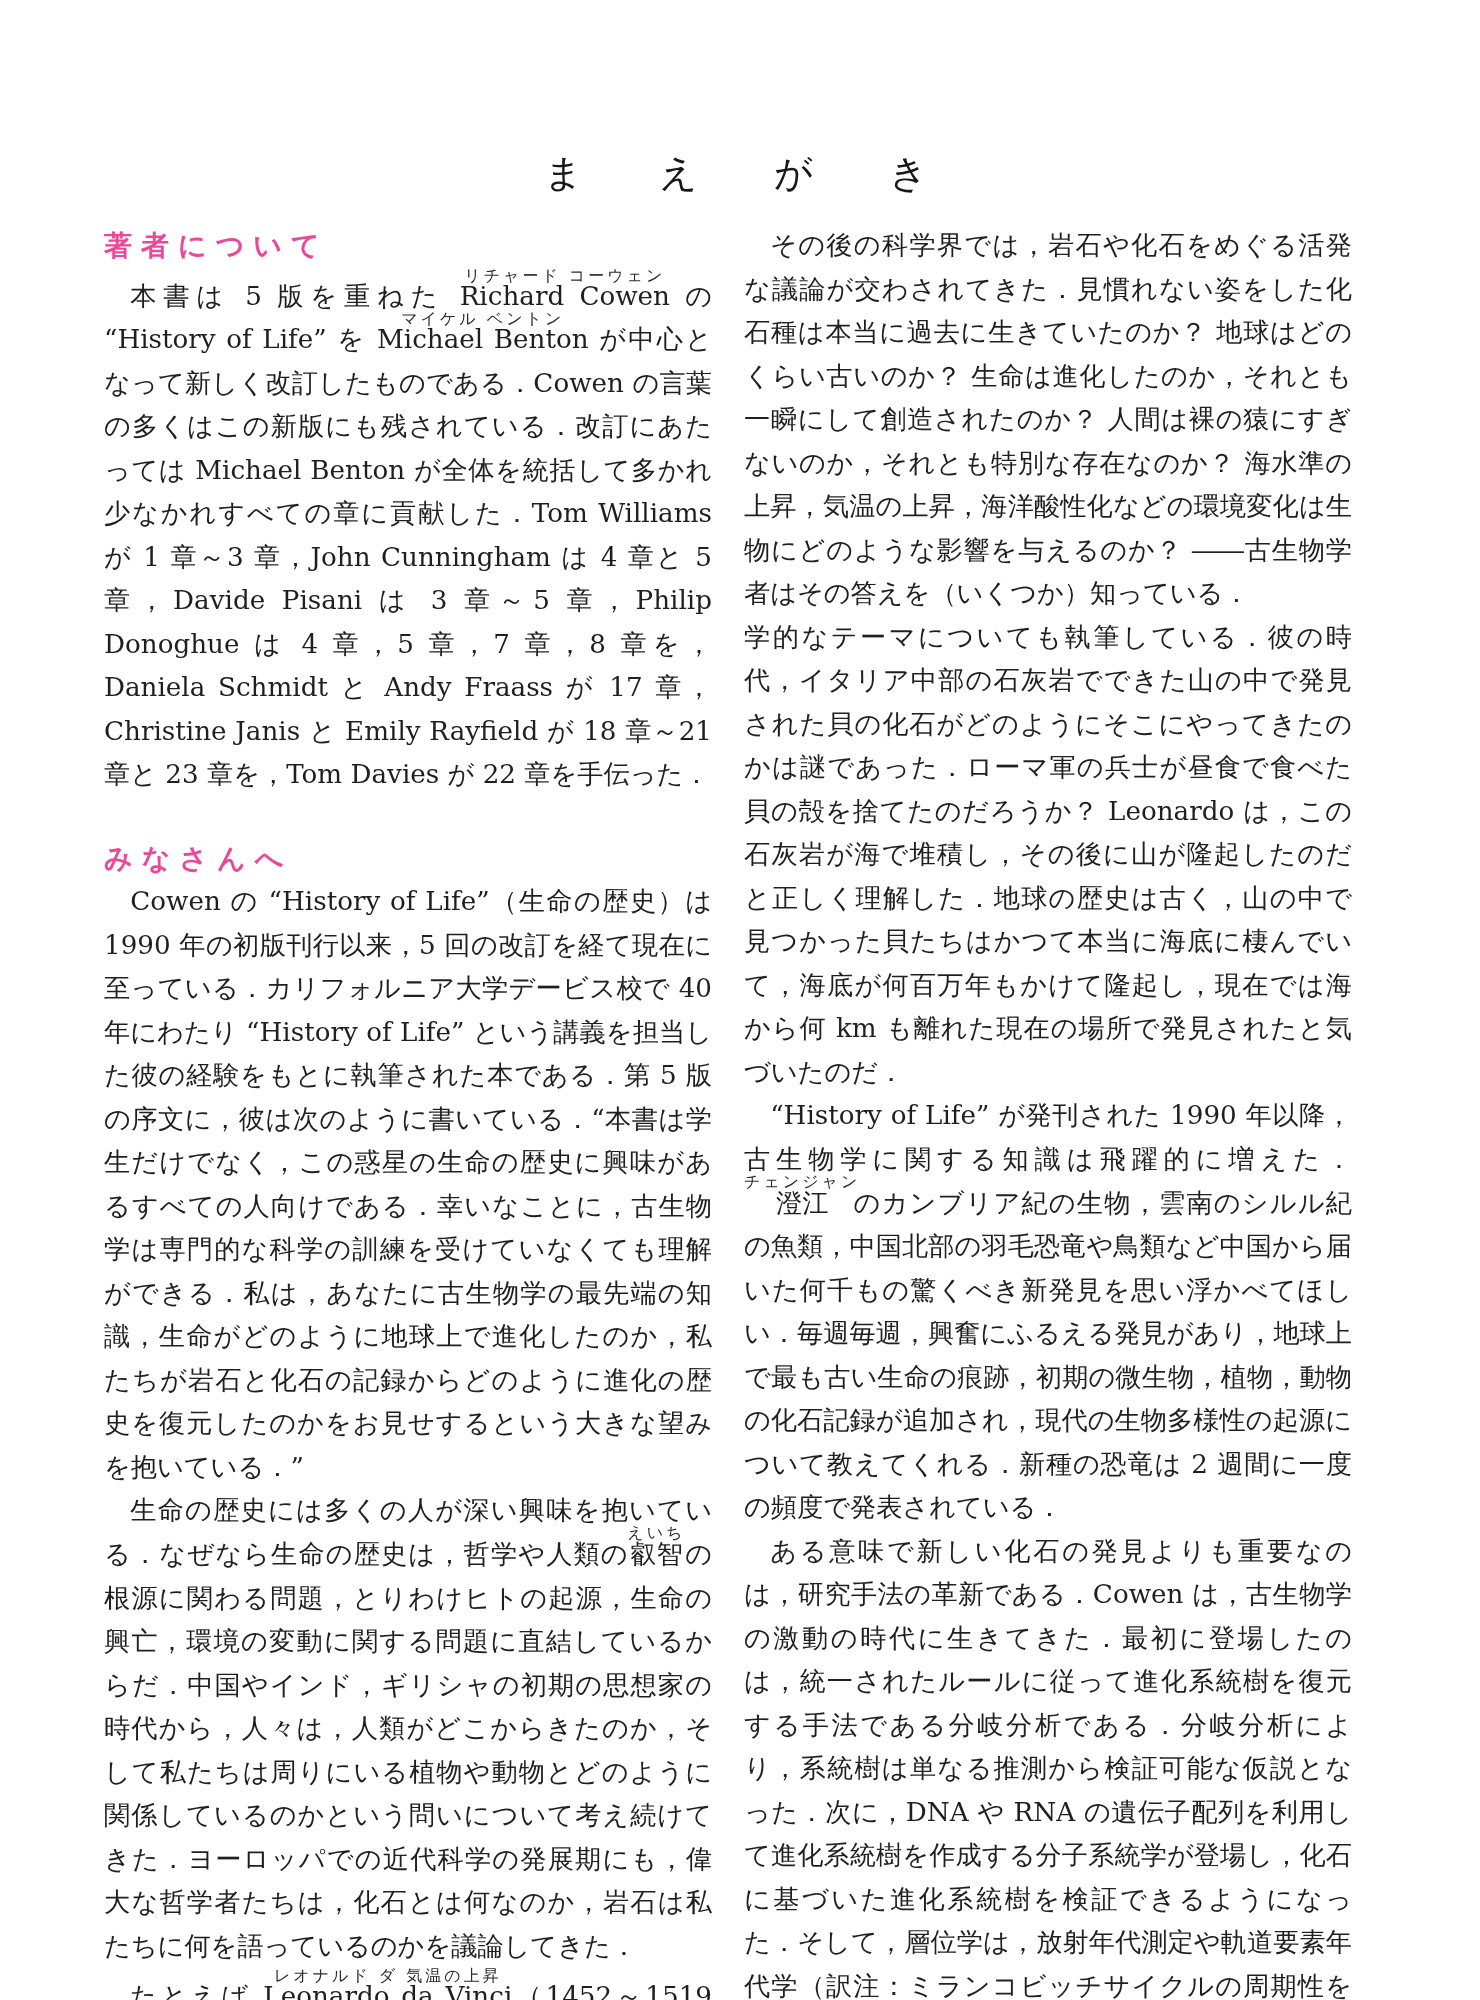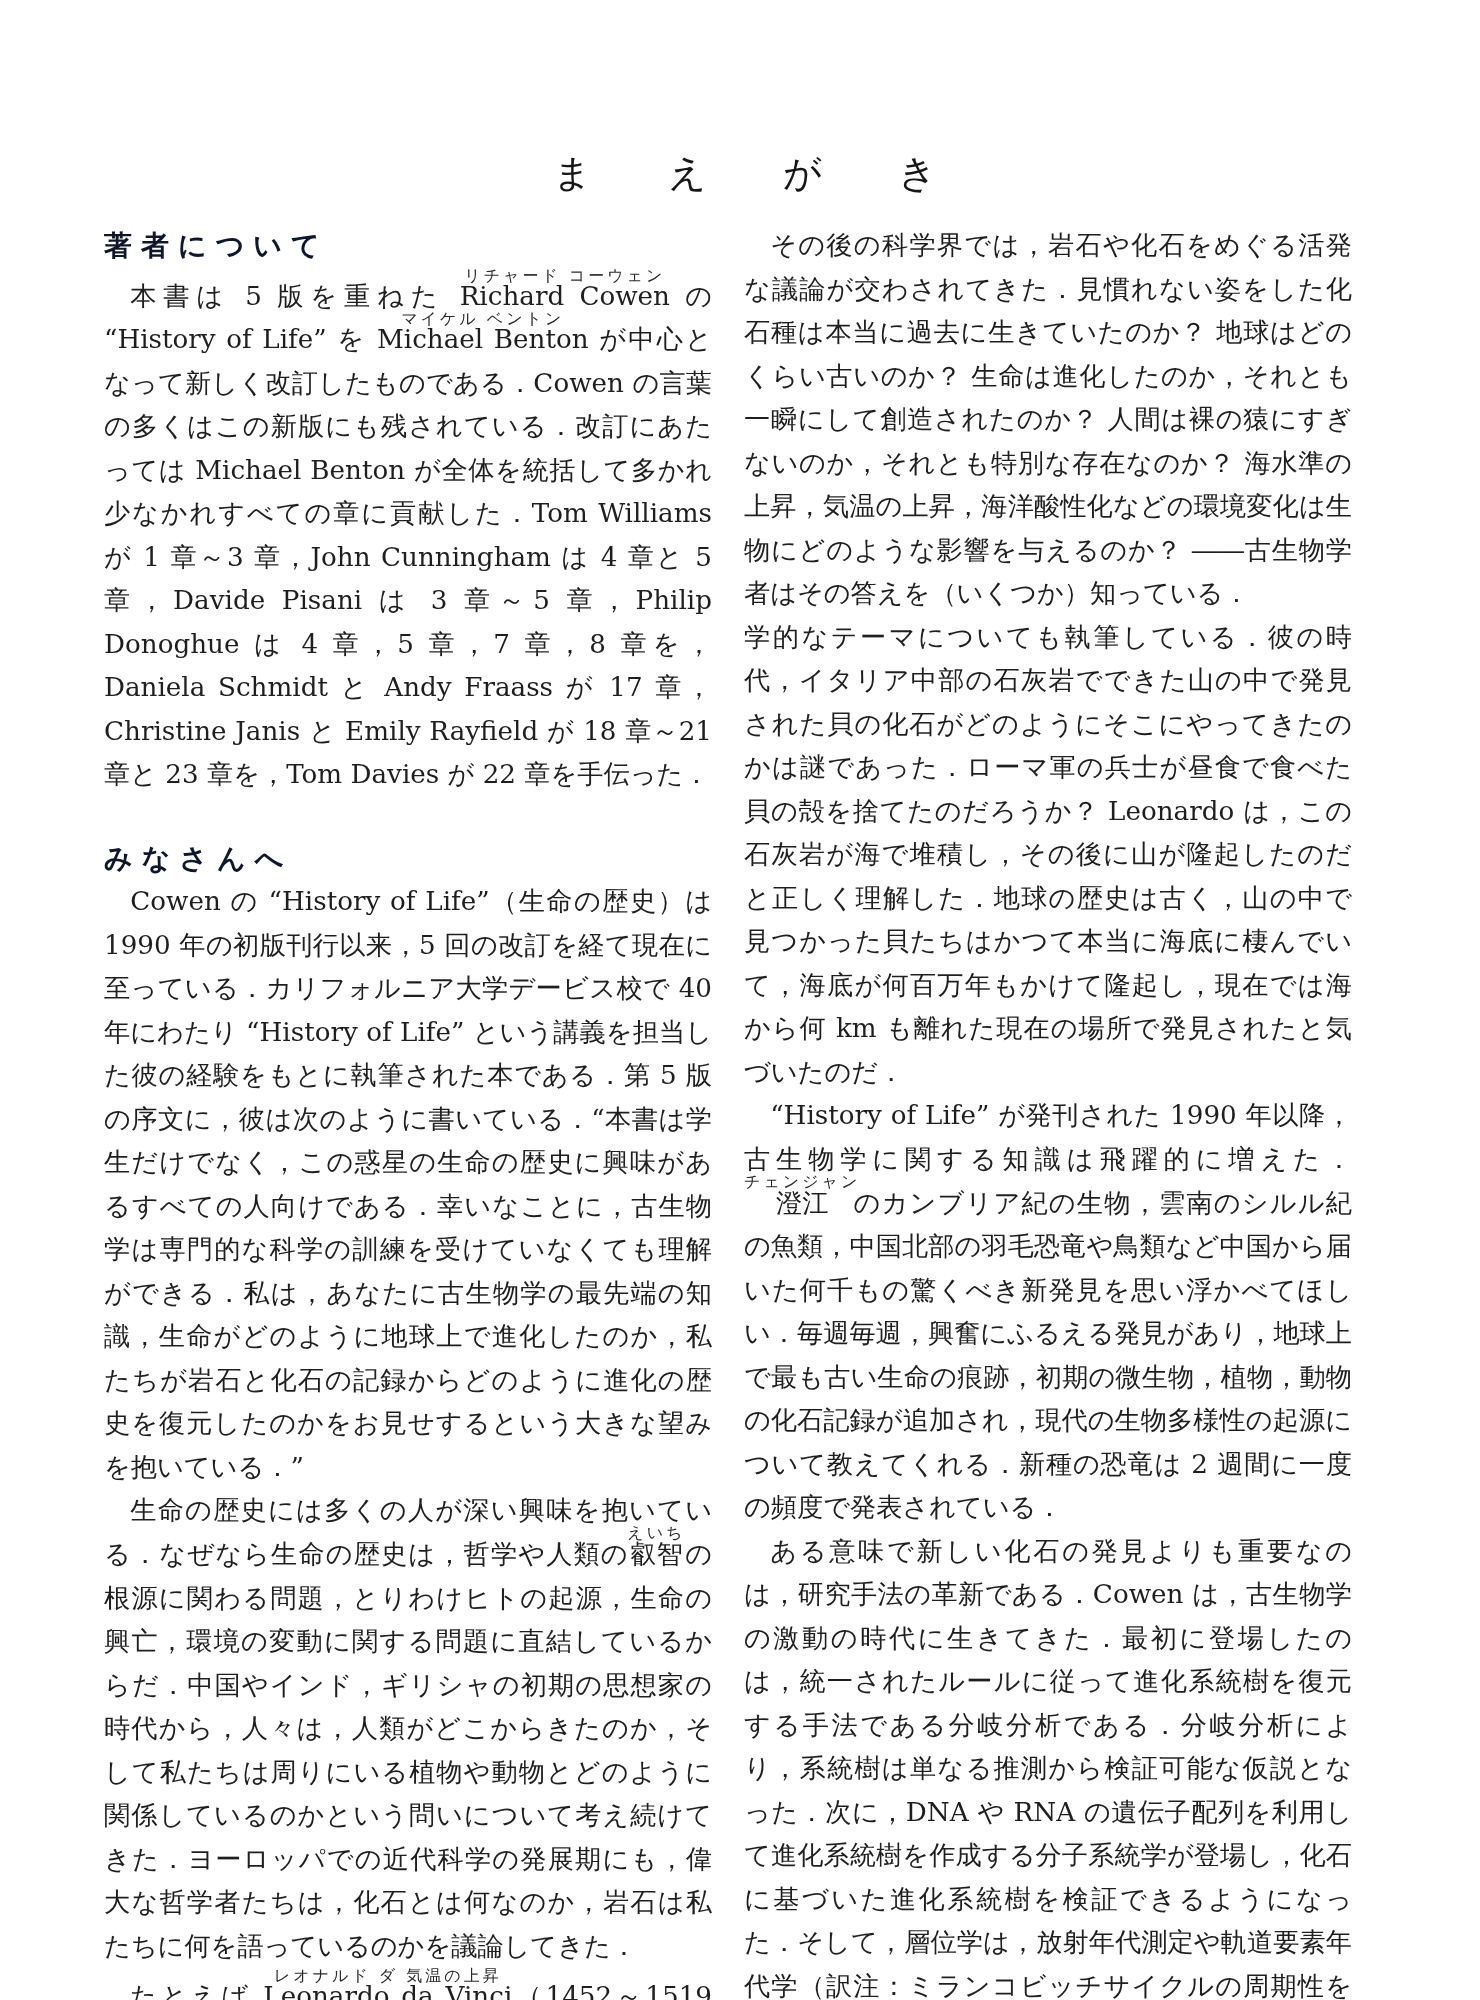--- a/index.html
+++ b/index.html
@@ -12,21 +12,21 @@
     width: 1480px;
     height: 2000px;
     margin: 0 auto;
     background: #ffffff;
     overflow: hidden;
     color: #1f1f1f;
   }
   .title {
     position: absolute;
     top: 148px;
-    left: 121px;
+    left: 112px;
     width: 1248px;
     margin: 0;
     text-align: center;
     font-family: "DejaVu Serif", "Liberation Serif", serif;
     font-weight: 500;
     font-size: 38px;
     letter-spacing: 32px;
     padding-left: 32px;
     box-sizing: border-box;
     color: #171717;
@@ -48,21 +48,21 @@
     color: #1f1f1f;
   }
   .heading {
     margin: 0;
     font-family: "DejaVu Sans", "Liberation Sans", sans-serif;
     font-weight: 700;
     font-size: 28px;
     line-height: 43.5px;
     letter-spacing: 9px;
     text-align: left;
-    color: #0f172a;
+    color: #ec4899;
   }
   .heading.spaced {
     margin-top: 40px;
   }
   .para {
     margin: 0;
     text-align: justify;
   }
   .para.indent {
     text-indent: 1em;

